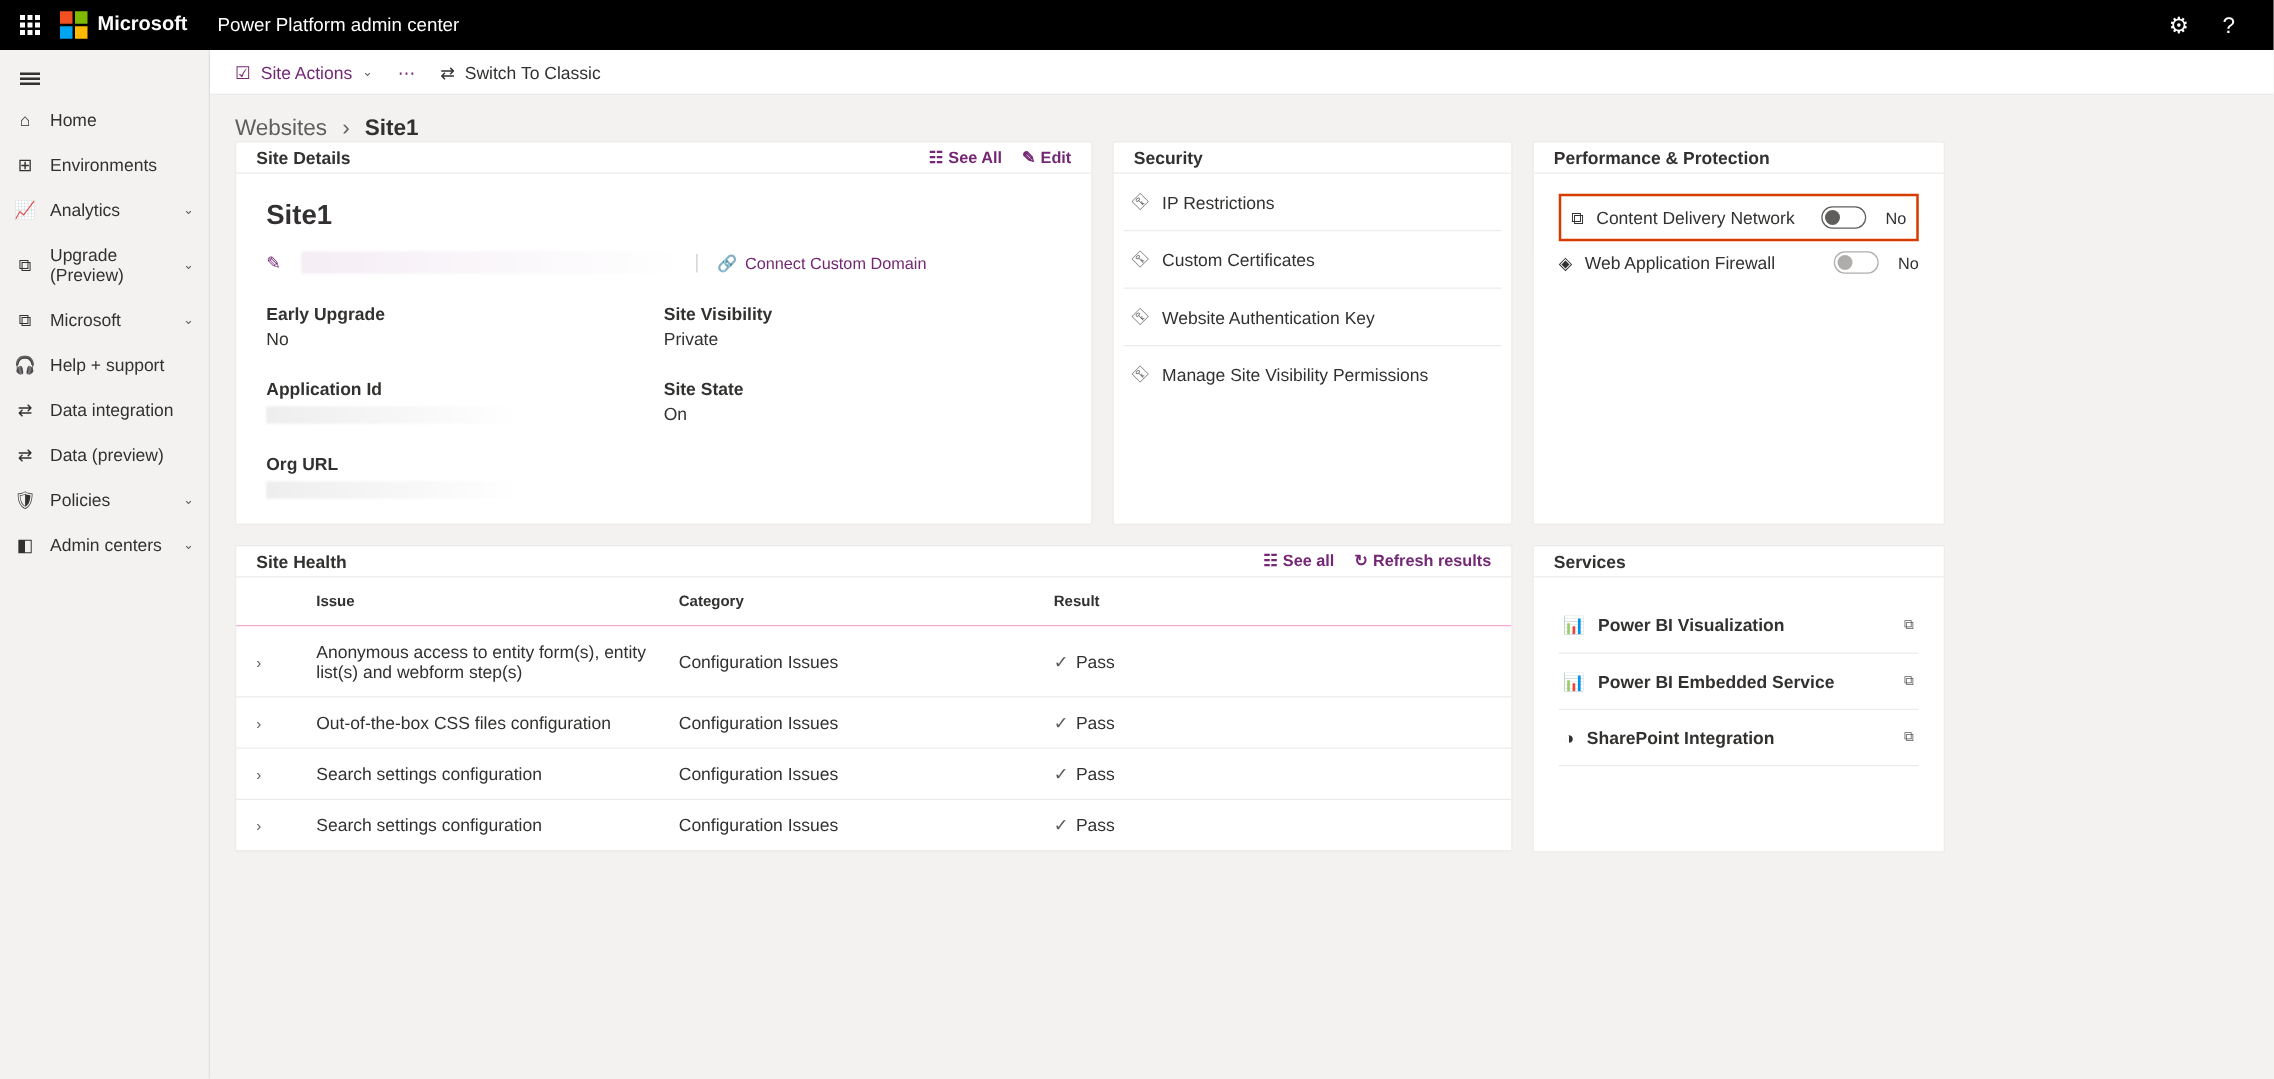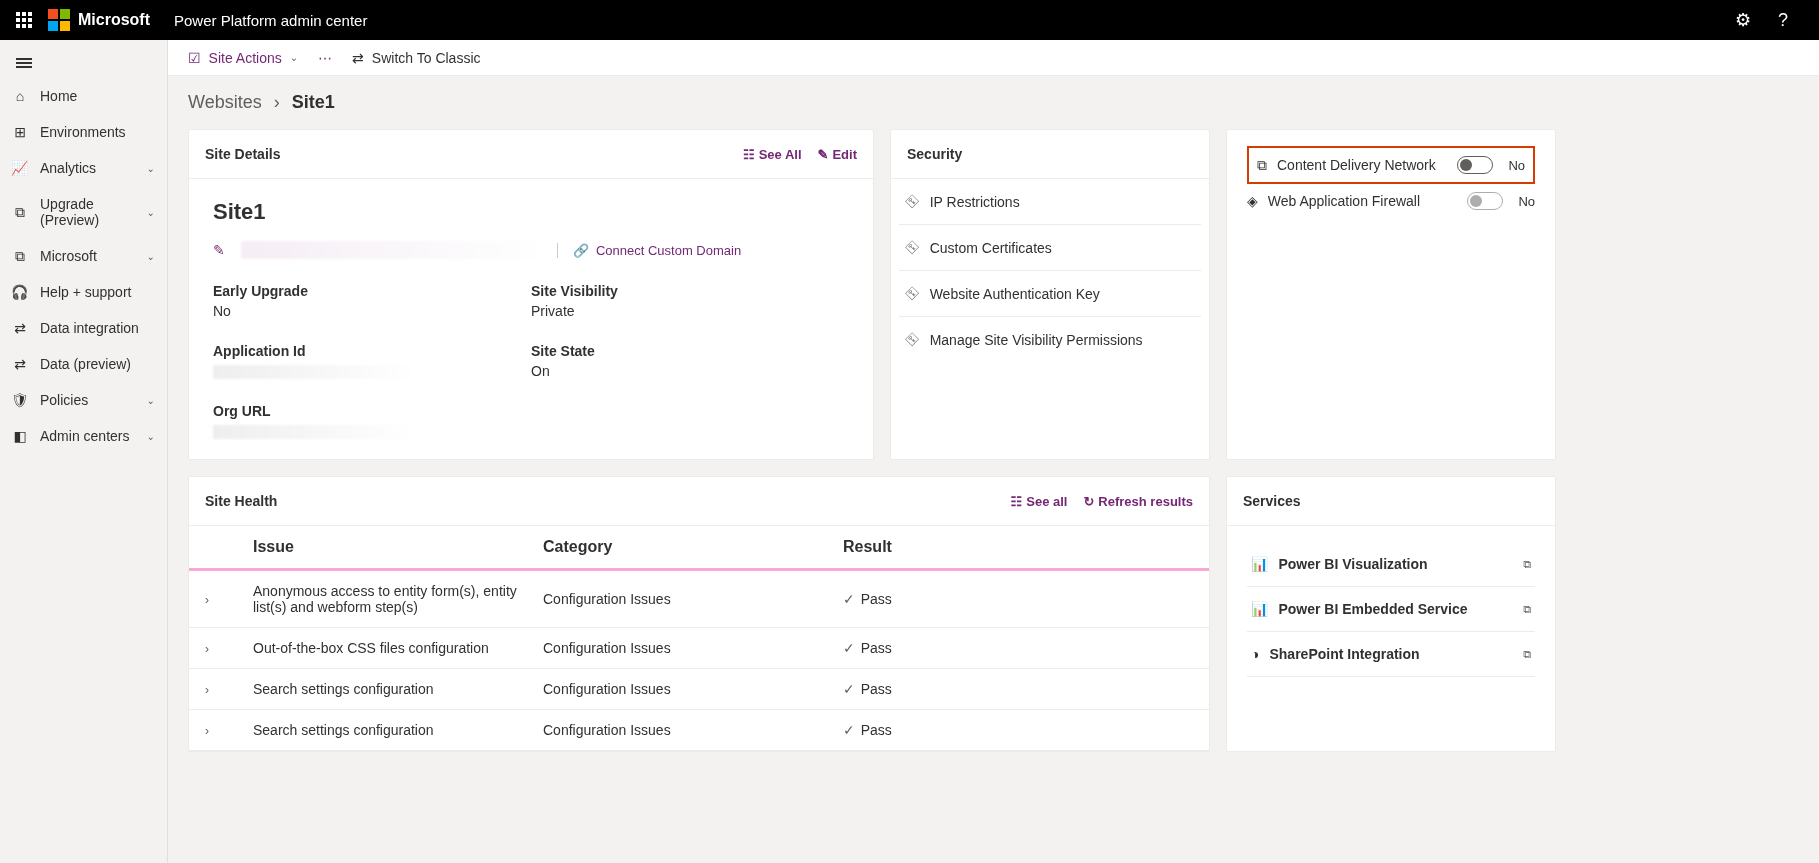--- a/index.html
+++ b/index.html
@@ -20,26 +20,26 @@
 .hamburger div{width:16px;height:2px;background:#323130;margin:2px 0}
 .nav-item{display:flex;align-items:center;padding:10px 12px;cursor:pointer;position:relative}
 .nav-icon{width:16px;height:16px;margin-right:12px;display:flex;align-items:center;justify-content:center;font-size:14px}
 .nav-label{flex:1;font-size:14px}
 .nav-chev{font-size:10px;color:#605e5c}
 .main{flex:1;display:flex;flex-direction:column;overflow:auto}
 .command-bar{height:36px;background:#fff;border-bottom:1px solid #edebe9;display:flex;align-items:center;padding:0 20px;gap:20px}
 .cmd-btn{display:flex;align-items:center;gap:8px;color:#742774;cursor:pointer;font-size:14px}
 .cmd-btn.gray{color:#323130}
 .content{padding:16px 20px}
-.breadcrumb{display:flex;align-items:center;gap:12px;margin-bottom:16px;font-size:18px}
+.breadcrumb{display:flex;align-items:center;gap:12px;margin-bottom:0;font-size:18px}
 .breadcrumb .parent{color:#605e5c;cursor:pointer}
 .breadcrumb .cur{font-weight:600}
 .layout{display:grid;grid-template-columns:686px 320px 330px;gap:16px}
 .card{background:#fff;border:1px solid #edebe9;border-radius:2px}
-.card-header{display:flex;align-items:flex-end;padding:16px 16px;border-bottom:1px solid #edebe9;font-weight:600;font-size:14px}
+.card-header{display:flex;align-items:flex-start;padding:4px 16px;border-bottom:1px solid #edebe9;font-weight:600;font-size:14px}
 .card-header .spacer{flex:1}
 .card-link{color:#742774;cursor:pointer;font-size:13px;display:flex;align-items:center;gap:4px;margin-left:16px}
 .card-body{padding:20px 24px}
 .site-name{font-size:22px;font-weight:600;margin-bottom:16px}
 .domain-row{display:flex;align-items:center;gap:16px;margin-bottom:24px}
 .blur-box{flex:0 0 300px;height:18px;background:linear-gradient(90deg,#f5eef5,#fff);border-radius:2px;filter:blur(1px)}
 .blur-box2{width:200px;height:14px;background:linear-gradient(90deg,#eee,#fff);filter:blur(1px);margin-top:6px}
 .connect-link{color:#742774;cursor:pointer;font-size:13px;display:flex;gap:6px;border-left:1px solid #ccc;padding-left:16px}
 .detail-grid{display:grid;grid-template-columns:1fr 1fr;row-gap:24px}
 .detail-label{font-weight:600;font-size:14px;margin-bottom:4px}
@@ -52,21 +52,21 @@
 .perf-desc{font-size:13px;color:#323130;line-height:1.5;margin-bottom:24px}
 .perf-desc a{color:#0078d4;text-decoration:underline}
 .perf-row{display:flex;align-items:center;gap:10px;padding:8px 0}
 .perf-row.highlight{border:2px solid #d83b01;padding:8px}
 .toggle{width:36px;height:18px;border-radius:9px;border:1px solid #605e5c;position:relative;background:#fff}
 .toggle.off::after{content:"";position:absolute;left:2px;top:2px;width:12px;height:12px;border-radius:50%;background:#605e5c}
 .toggle-label{font-size:13px;width:22px;text-align:right}
 .perf-name{flex:1;font-size:14px}
 .bottom-row{display:grid;grid-template-columns:1022px 330px;gap:16px;margin-top:16px}
 .health-table{width:100%}
-.health-head{display:flex;padding:12px 16px;border-bottom:3px solid #f9a8d4;font-weight:600;font-size:16px}
+.health-head{display:flex;padding:12px 16px;border-bottom:1px solid #f9a8d4;font-weight:600;font-size:12px}
 .col-expand{width:48px}
 .col-issue{flex:0 0 290px}
 .col-cat{flex:0 0 300px}
 .col-result{flex:1}
 .health-row{display:flex;align-items:center;padding:12px 16px;border-bottom:1px solid #edebe9}
 .expand-chev{cursor:pointer;color:#605e5c;font-size:12px}
 .pass-check{color:#605e5c;margin-right:6px}
 .svc-item{display:flex;align-items:center;gap:10px;padding:14px 4px;border-bottom:1px solid #edebe9;cursor:pointer}
 .ext-icon{font-size:11px;color:#605e5c}
 </style>
@@ -243,20 +243,23 @@
                 <span>Website Authentication Key</span>
               </div>
             <div class="sec-item">
                 <span class="sec-icon">⚿</span>
                 <span>Manage Site Visibility Permissions</span>
               </div>
           </div>
         </div>
 
         <div class="card">
+          <div class="card-header">
+              <span>Performance &amp; Protection</span>
+            </div>
           <div class="perf-body">
             <div class="perf-row highlight">
               <span>⧉</span>
               <span class="perf-name">Content Delivery Network</span>
               <div class="toggle off"></div>
               <span class="toggle-label">No</span>
             </div>
             <div class="perf-row">
               <span>◈</span>
               <span class="perf-name">Web Application Firewall</span>

